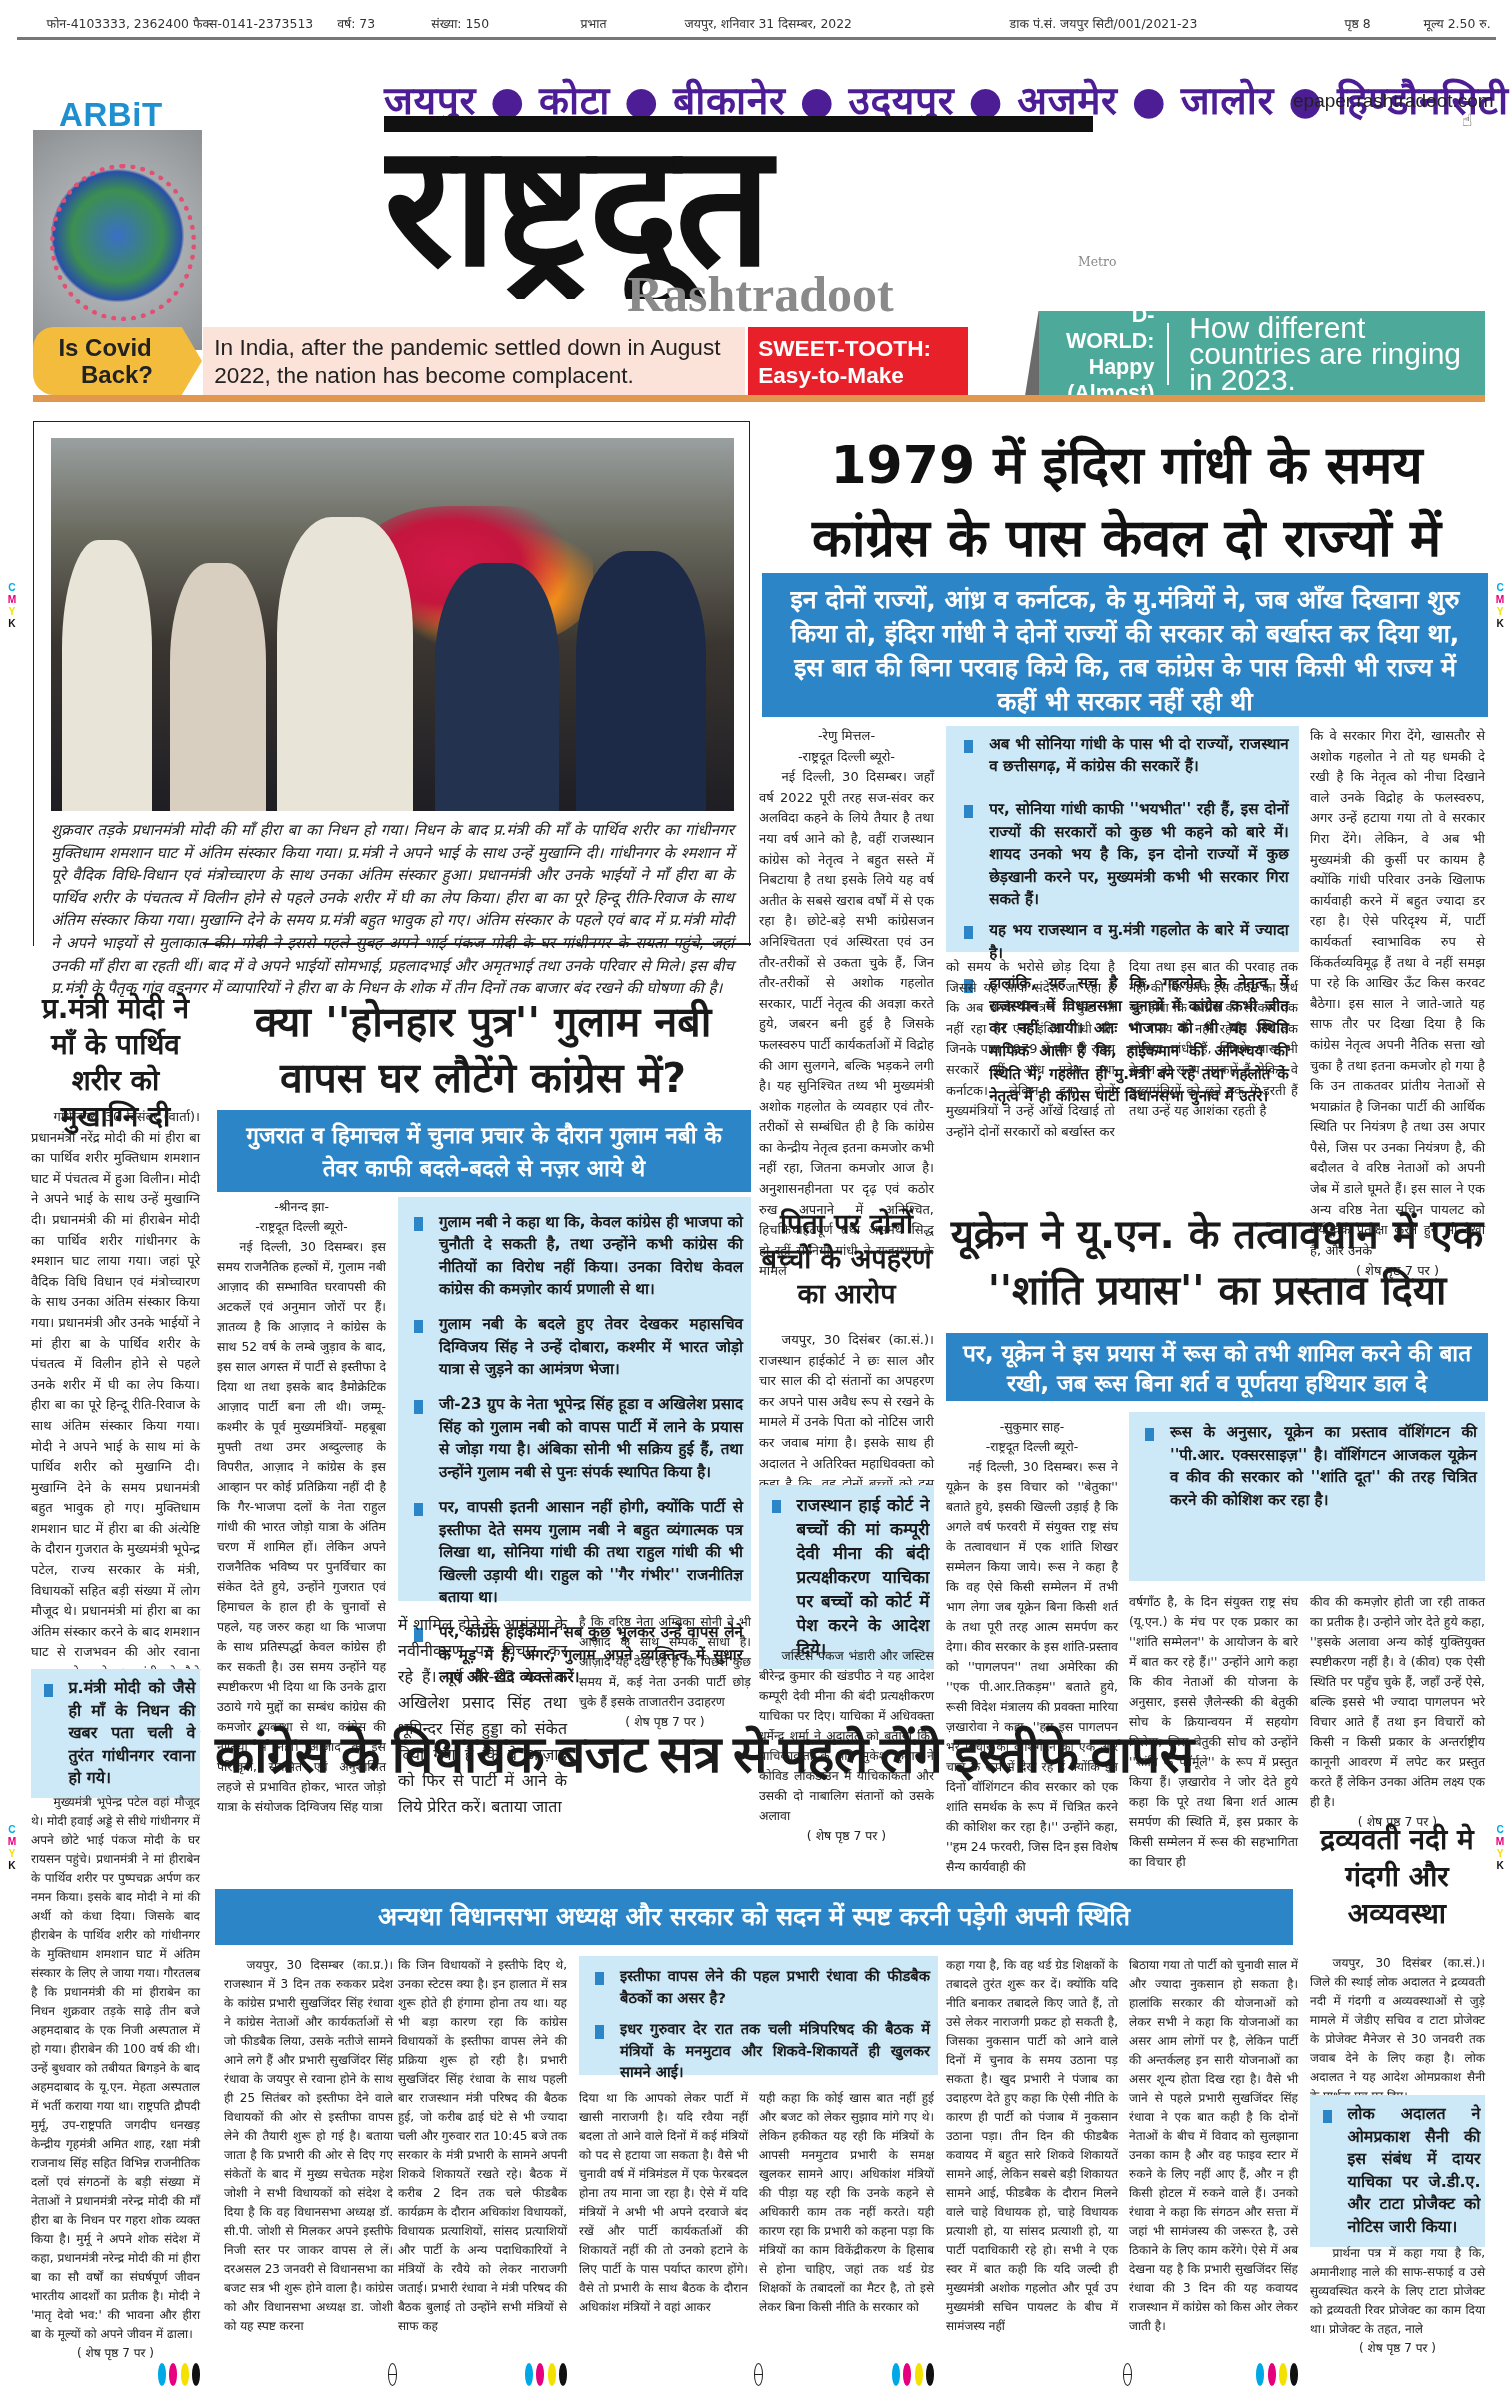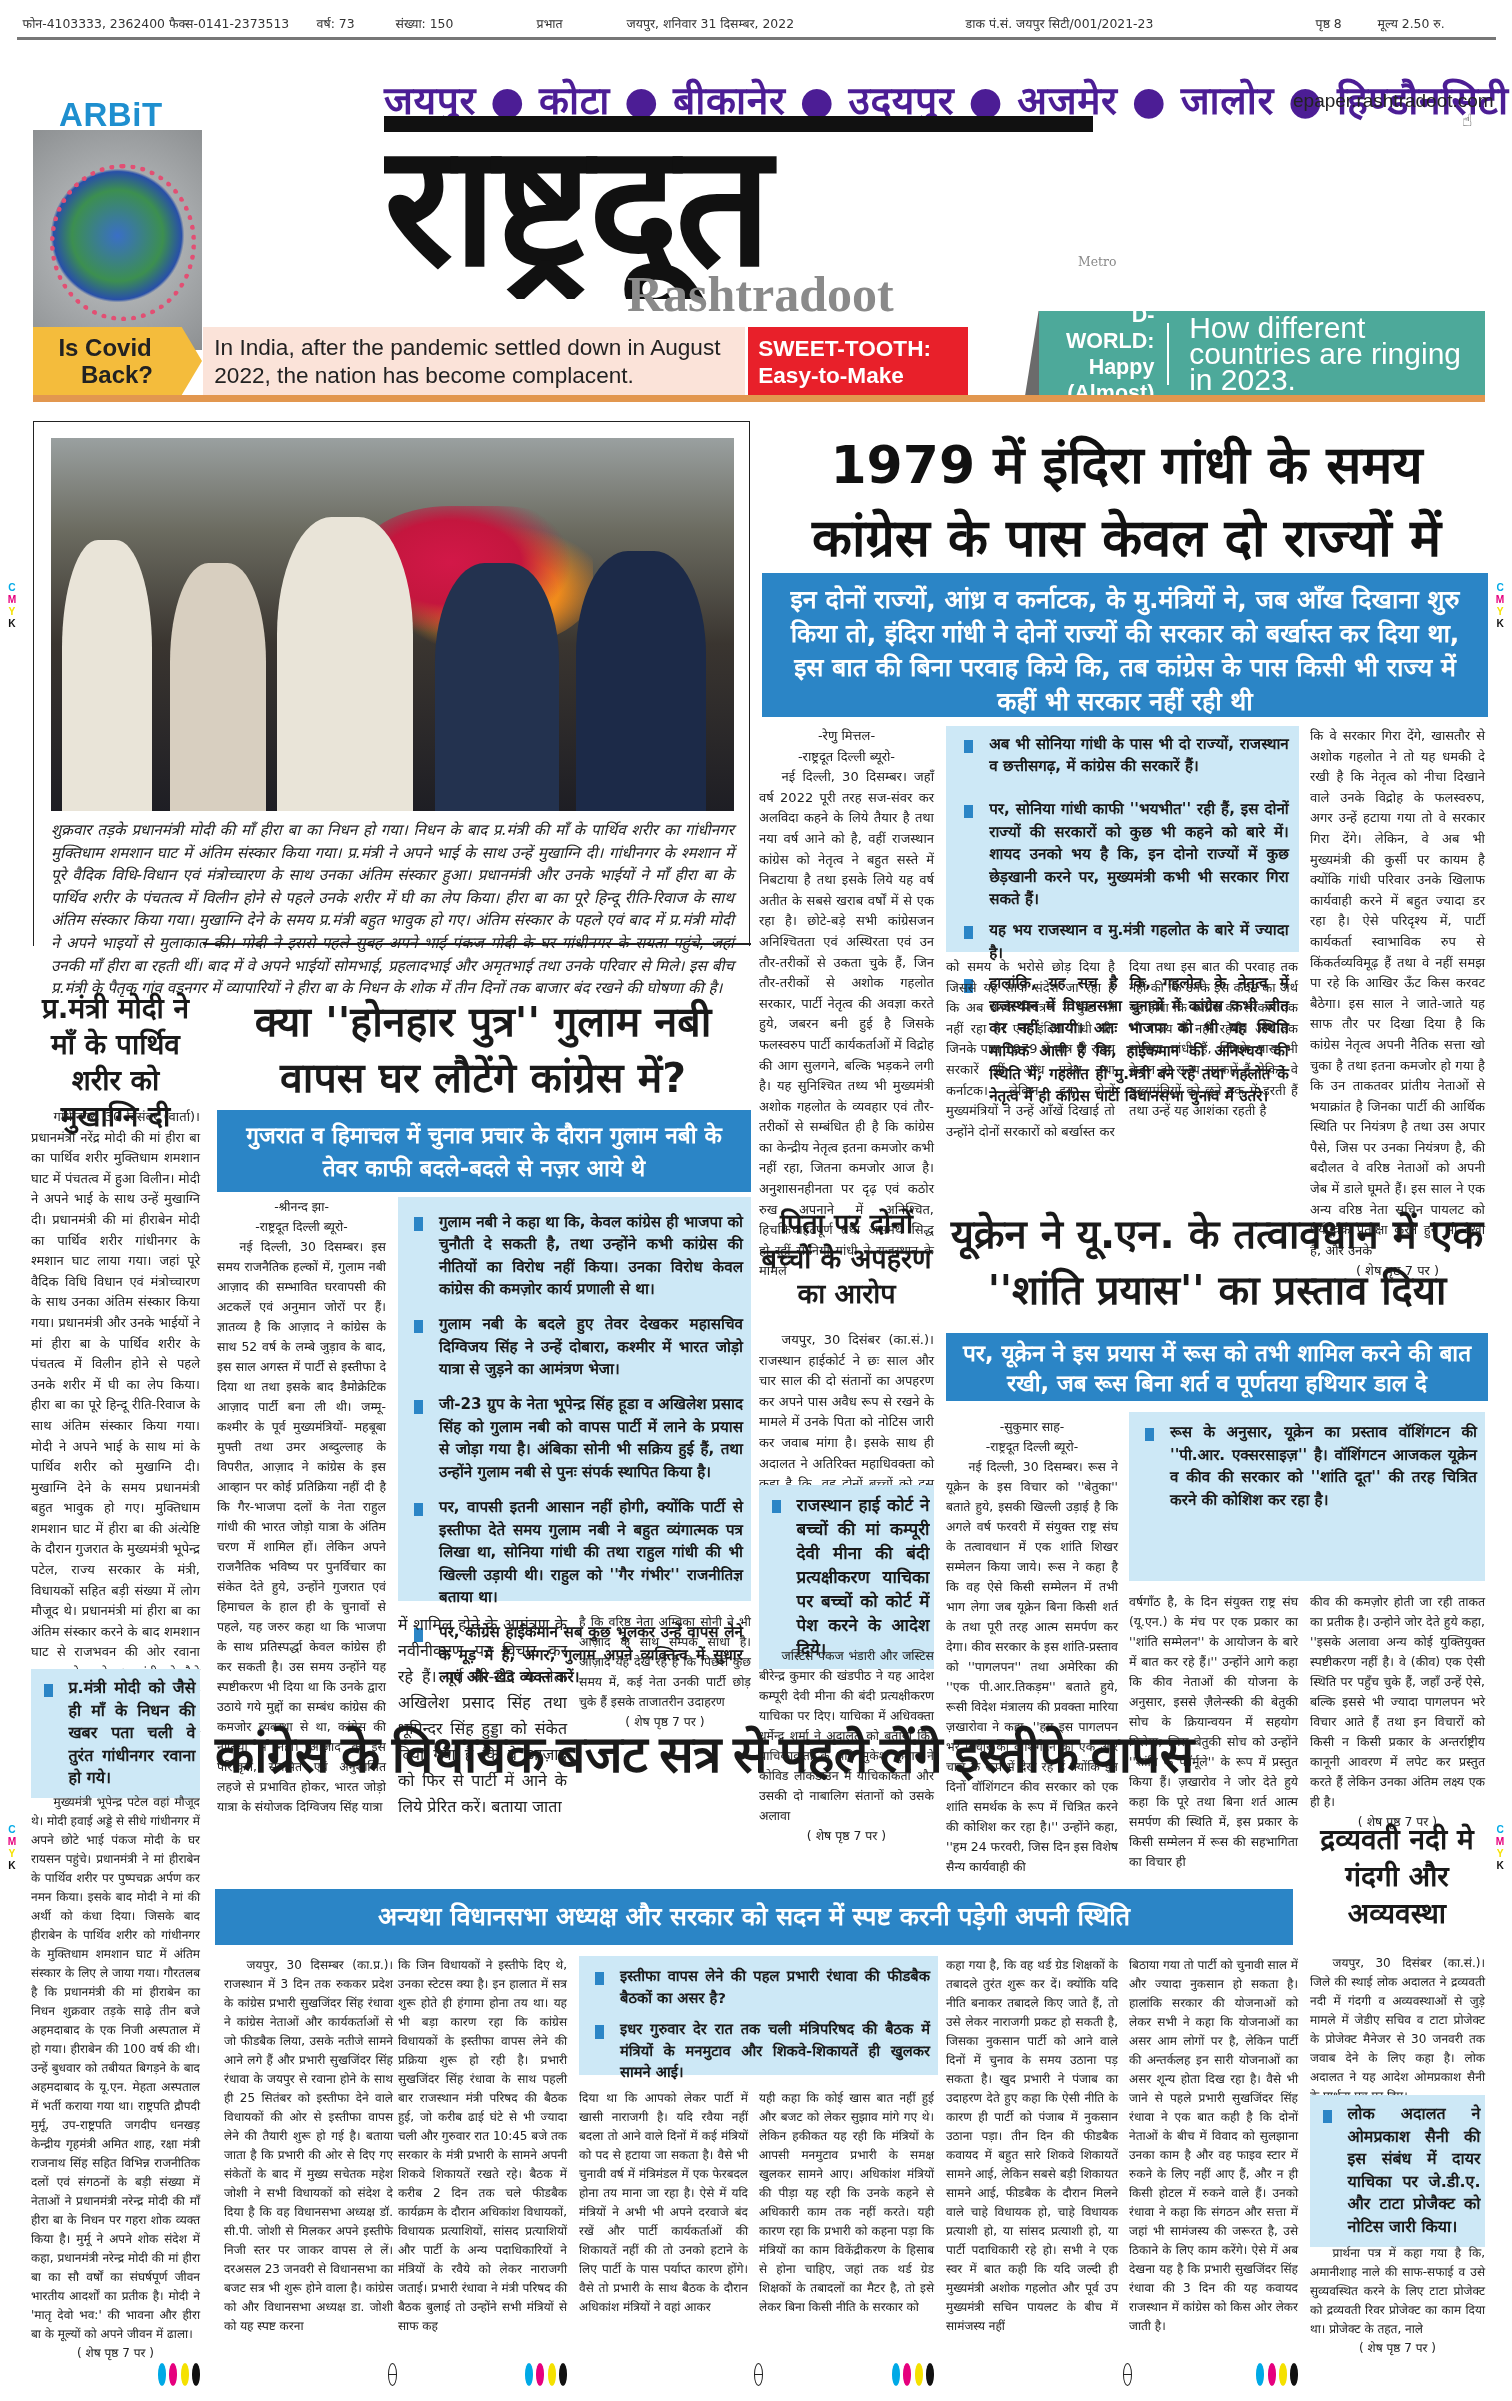--- a/index.html
+++ b/index.html
@@ -1,38 +1,38 @@
 <!DOCTYPE html>
 <html style="font-size:9px"><head>
 <meta charset="utf-8">
 <style>
   * { box-sizing: border-box; margin: 0; padding: 0; }
   body { width: 1512px; height: 2401px; background: #fff; font-family: "DejaVu Sans", sans-serif; color: #1a1a1a; position: relative; overflow: hidden; }
   .abs { position: absolute; }
 
   
   .topline { left: 22.6px; top: 9px; width: 1468px; height: 28px; display: flex; align-items: center; font-size: 12.4px; color: #333; gap: 0; }
-  .topline span { white-space: nowrap; }
+  .topline span { white-space: nowrap; margin-left: 24px; }
   .toprule { left: 17px; top: 37px; width: 1479px; height: 2.8px; background: #777; }
 
   
   .arbit { left: 59px; top: 96px; font-family: "Liberation Sans", sans-serif; font-weight: 900; font-size: 33px; color: #1e8fcf; letter-spacing: 0.6px; }
   .virus { left: 33px; top: 130px; width: 169px; height: 220px; background: radial-gradient(circle at 50% 48%, #3a6fc6 0, #3c8f50 32%, #2850a8 45%, transparent 47%), radial-gradient(circle at 50% 50%, #c5c8ca, #8d9092); }
   .virus::before { content: ""; position: absolute; left: 17px; top: 34px; width: 136px; height: 147px; border: 5.6px dotted #e24f73; border-radius: 50%; }
   .cities { left: 384px; top: 72px; font-size: 39px; color: #4c1d95; font-weight: bold; letter-spacing: 0.6px; white-space: nowrap; }
   .masthead-title { left: 384px; top: 113px; width: 723px; height: 186px; font-family: "DejaVu Sans", sans-serif; font-weight: 900; font-size: 169px; line-height: 186px; color: #111; white-space: nowrap; letter-spacing: -3.4px; overflow: hidden; }
   .masthead-bar { left: 384px; top: 116px; width: 709px; height: 16px; background: #111; }
   .metro { left: 1078px; top: 254px; font-size: 12.4px; color: #888; font-family: "DejaVu Serif", serif; }
   .english-name { left: 627px; top: 265px; font-family: "Liberation Serif", serif; font-weight: bold; font-size: 50px; color: #8a8a8a; }
   .epaper { left: 1293px; top: 90px; font-size: 19px; color: #222; font-family: "Liberation Sans", sans-serif; }
   .hand-icon { left: 1462px; top: 110px; font-size: 17px; color: #333; }
 
   
   .teaser { top: 327px; height: 68px; }
-  .covid-tag { left: 33px; width: 169px; background: #f4bc3c; font-family: "Liberation Sans", sans-serif; font-weight: bold; font-size: 24px; line-height: 27px; color: #222; display: flex; flex-direction: column; justify-content: center; padding-left: 25.4px; clip-path: polygon(0 0, 88% 0, 100% 50%, 88% 100%, 0 100%); }
+  .covid-tag { left: 33px; width: 169px; background: #f4bc3c; font-family: "Liberation Sans", sans-serif; font-weight: bold; font-size: 24px; line-height: 27px; color: #222; display: flex; flex-direction: column; justify-content: center; padding-left: 25.4px; clip-path: polygon(0 0, 88% 0, 100% 50%, 88% 100%, 0 100%); border-radius: 21px; }
   .covid-text { left: 203px; width: 542px; background: #fbe3d9; font-family: "Liberation Sans", sans-serif; font-size: 22.6px; line-height: 28px; color: #222; padding: 6.8px 11.3px; }
   .sweet { left: 748px; width: 220px; background: #e8202a; color: #fff; font-family: "Liberation Sans", sans-serif; font-weight: bold; font-size: 22.6px; line-height: 27px; padding: 8px 10.2px; }
   .world { left: 1039px; top: 311px; width: 446px; height: 85px; background: #4da99a; color: #fff; font-family: "Liberation Sans", sans-serif; display: flex; align-items: center; padding: 0 11.3px; }
   .world-tab { left: 1025px; top: 311px; width: 22.6px; height: 85px; background: #6b6b6b; clip-path: polygon(60% 0, 100% 0, 100% 100%, 0 100%); }
   .world-left { width: 209px; text-align: right; font-weight: bold; font-size: 21.5px; line-height: 26px; }
   .world-sep { width: 22.6px; height: 62px; border-left: 2.8px solid #fff; margin: 0 10.2px 0 12.4px; }
   .world-right { font-size: 30px; line-height: 26px; }
   .teaser-underline { left: 33px; top: 395px; width: 1452px; height: 6.8px; background: #e2974f; }
 
   

